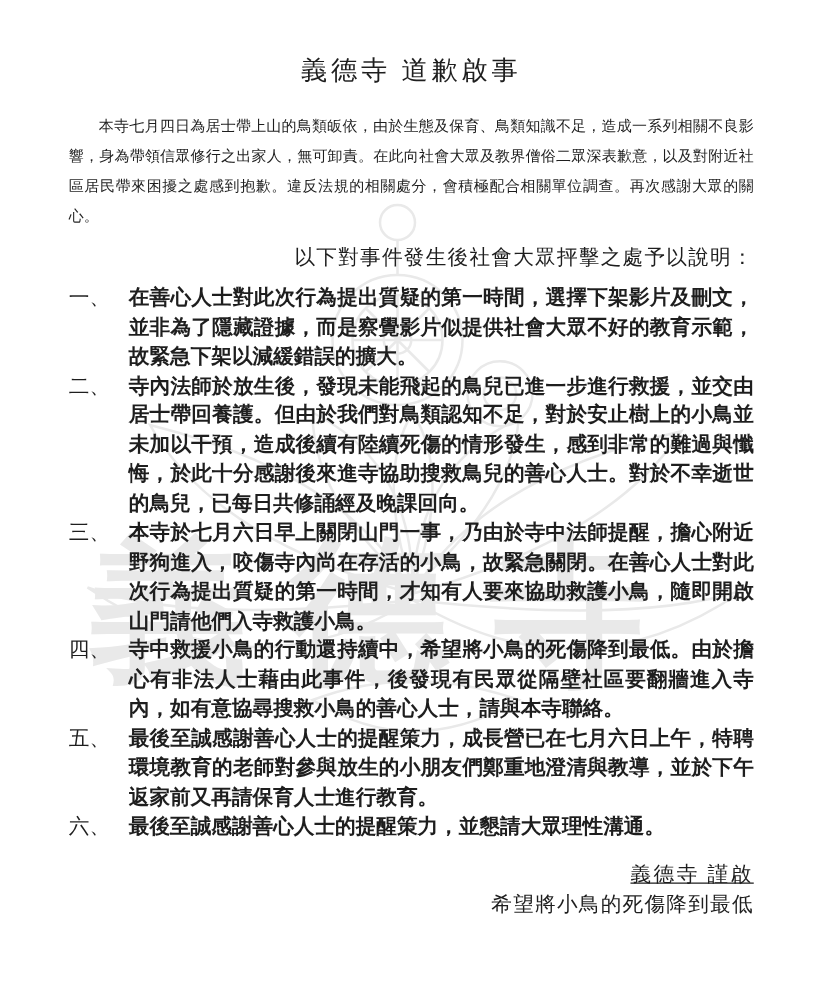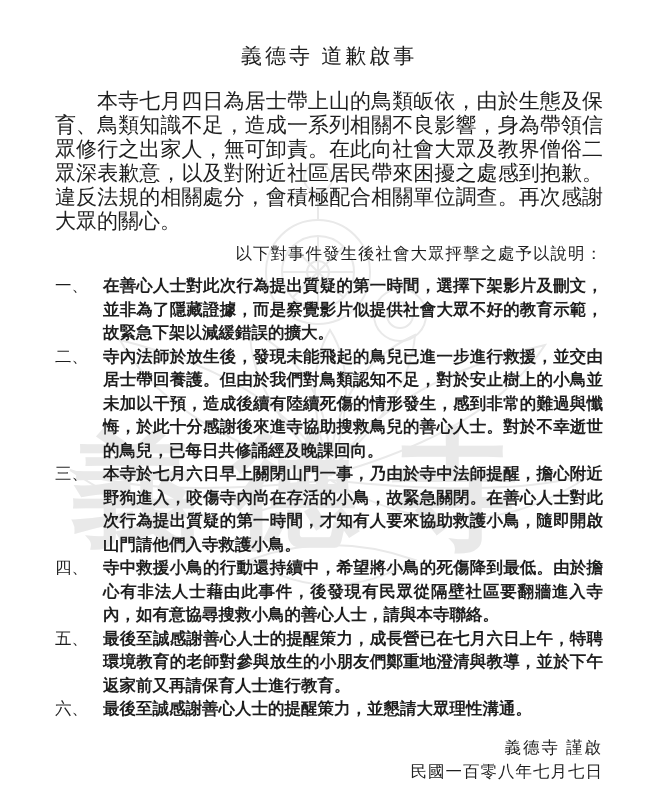--- a/index.html
+++ b/index.html
@@ -42,21 +42,21 @@
   }
   .title {
     margin: 0 0 19px 0;
     font-size: 21px;
     font-weight: normal;
     text-align: center;
     letter-spacing: 3px;
   }
   .intro {
     margin: 0;
-    font-size: 21px;
+    font-size: 12px;
     line-height: 24px;
     text-align: justify;
     text-justify: inter-character;
     text-indent: 2em;
   }
   .section-heading {
     margin: 9px 0 8px 0;
     font-size: 16.5px;
     line-height: 24px;
     text-align: right;
@@ -74,21 +74,21 @@
     text-align: justify;
     text-justify: inter-character;
     font-weight: bold;
   }
   .signoff {
     margin-top: 15px;
     text-align: right;
     font-size: 16.5px;
     line-height: 24px;
   }
-  .signature { letter-spacing: 2px; }
+  .signature { letter-spacing: 2px; text-decoration: underline; }
   .date { letter-spacing: 1px; }
 </style>
 </head>
 <body>
 
 <div class="page">
 
   <div class="watermark">
     <svg width="655" height="800" viewBox="0 0 655 800" fill="none" stroke="#e9e9e9" stroke-width="2">
 
@@ -147,17 +147,17 @@
         <span class="txt">最後至誠感謝善心人士的提醒策力，成長營已在七月六日上午，特聘環境教育的老師對參與放生的小朋友們鄭重地澄清與教導，並於下午返家前又再請保育人士進行教育。</span>
       </li>
       <li class="item">
         <span class="num">六、</span>
         <span class="txt">最後至誠感謝善心人士的提醒策力，並懇請大眾理性溝通。</span>
       </li>
     </ol>
 
     <div class="signoff">
       <div class="signature">義德寺 謹啟</div>
-      <div class="date">民國一百零八年七月七日</div>
+      <div class="date">希望將小鳥的死傷降到最低</div>
     </div>
 
   </div>
 </div>
 
 </body></html>

